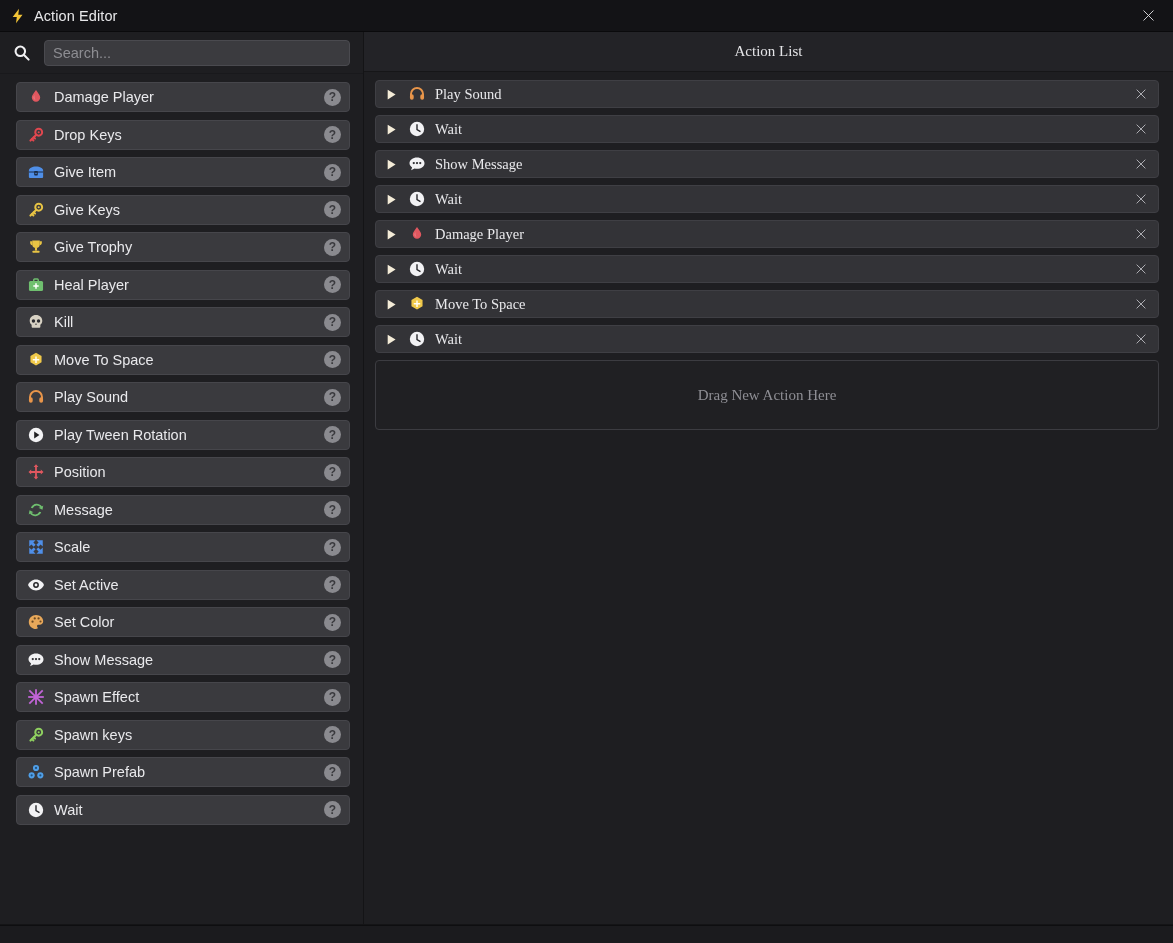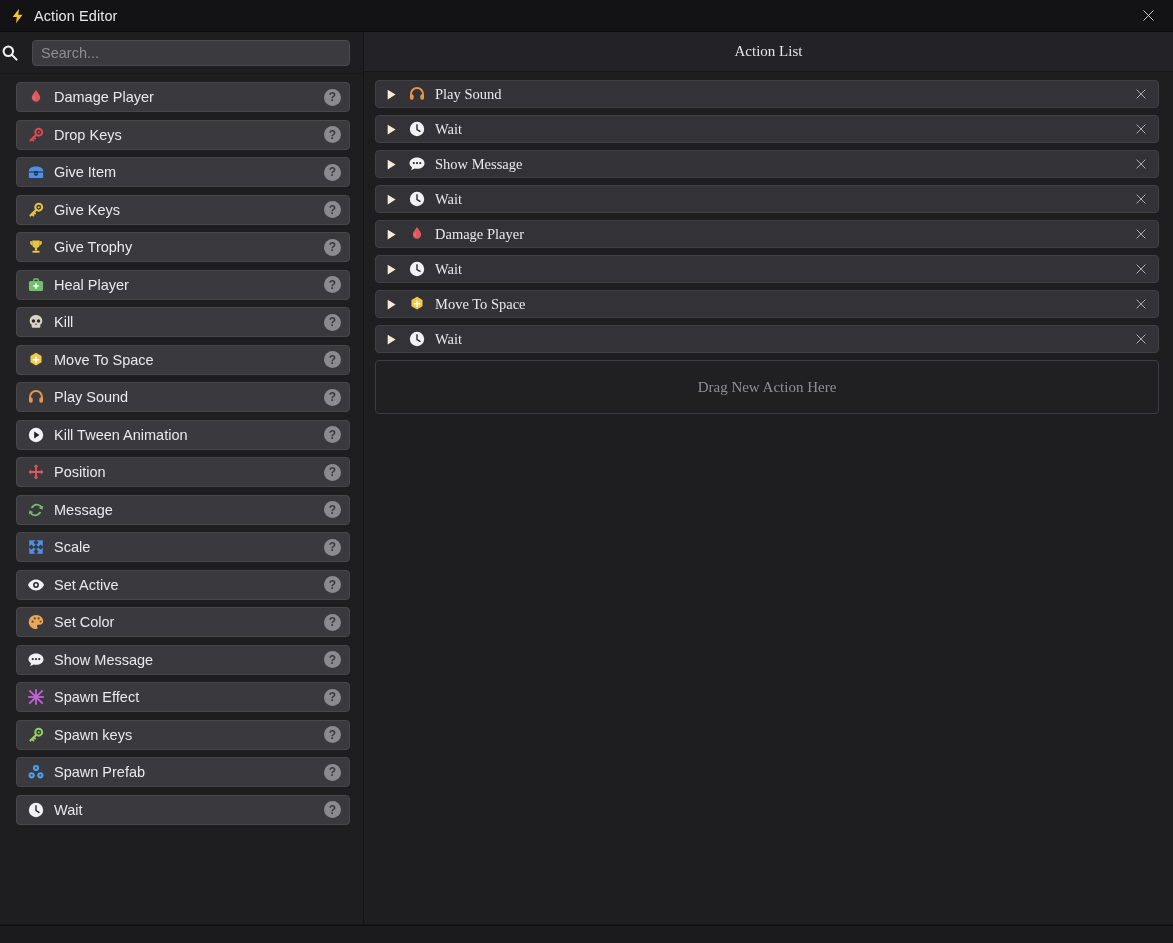--- a/index.html
+++ b/index.html
@@ -59,21 +59,21 @@
     background: #232327;
     border-bottom: 1px solid #161618;
     display: flex; align-items: center; justify-content: center;
     color: #e4e4e7; font-size: 15px;
   }
 
   
   .search-row {
     flex: 0 0 42px; height: 42px;
     display: flex; align-items: center;
-    padding: 0 13px 0 0;
+    padding: 0 13px 0 12px;
     background: #1e1e21;
     border-bottom: 1px solid #19191c;
   }
   .search-icon { width: 19px; height: 19px; flex: 0 0 19px; margin-right: 13px; color: #f1f1f3; }
   .search-icon svg { display: block; width: 19px; height: 19px; }
   .search-input {
     flex: 1 1 auto; height: 26px;
     background: #3b3b3f;
     border: 1px solid #4a4a4f;
     border-radius: 4px;
@@ -150,21 +150,21 @@
     flex: 1 1 auto; color: #e9e9ec; font-size: 14.5px; white-space: nowrap; overflow: hidden;
   }
   .row-close {
     width: 26px; height: 26px; flex: 0 0 26px;
     display: flex; align-items: center; justify-content: center;
     color: #c9c9ce; cursor: pointer;
   }
   .row-close svg { display: block; width: 14px; height: 14px; }
 
   .dropzone {
-    height: 54px; margin-top: 1px;
+    height: 70px; margin-top: 1px;
     background: #202023;
     border: 1px solid #3c3c41;
     border-radius: 4px;
     display: flex; align-items: center; justify-content: center;
     color: #8e8e94; font-size: 15px;
   }
 
   
   .footer {
     flex: 0 0 18px; height: 18px;
@@ -309,21 +309,21 @@
             <span class="pi-label">Play Sound</span>
             <span class="help-dot">?</span>
           </div>
           <div class="palette-item">
             <span class="pi-icon">
               <svg viewBox="0 0 24 24" width="18" height="18">
                 <circle cx="12" cy="12" r="9.6" fill="#f2f2f4"></circle>
                 <path d="M9.6 7.4 16.6 12l-7 4.6z" fill="#1f1f22"></path>
               </svg>
             </span>
-            <span class="pi-label">Kill Tween Animation</span>
+            <span class="pi-label">Play Tween Rotation</span>
             <span class="help-dot">?</span>
           </div>
           <div class="palette-item">
             <span class="pi-icon">
               <svg viewBox="0 0 24 24" width="18" height="18">
                 <path d="M12 1.8 15.2 5.4h-2v5.2h5.2v-2L22 11.9l-3.6 3.3v-2h-5.2v5.2h2L12 22l-3.2-3.6h2v-5.2H5.6v2L2 11.9l3.6-3.3v2h5.2V5.4h-2z" fill="#e0575f"></path>
               </svg>
             </span>
             <span class="pi-label">Position</span>
             <span class="help-dot">?</span>

